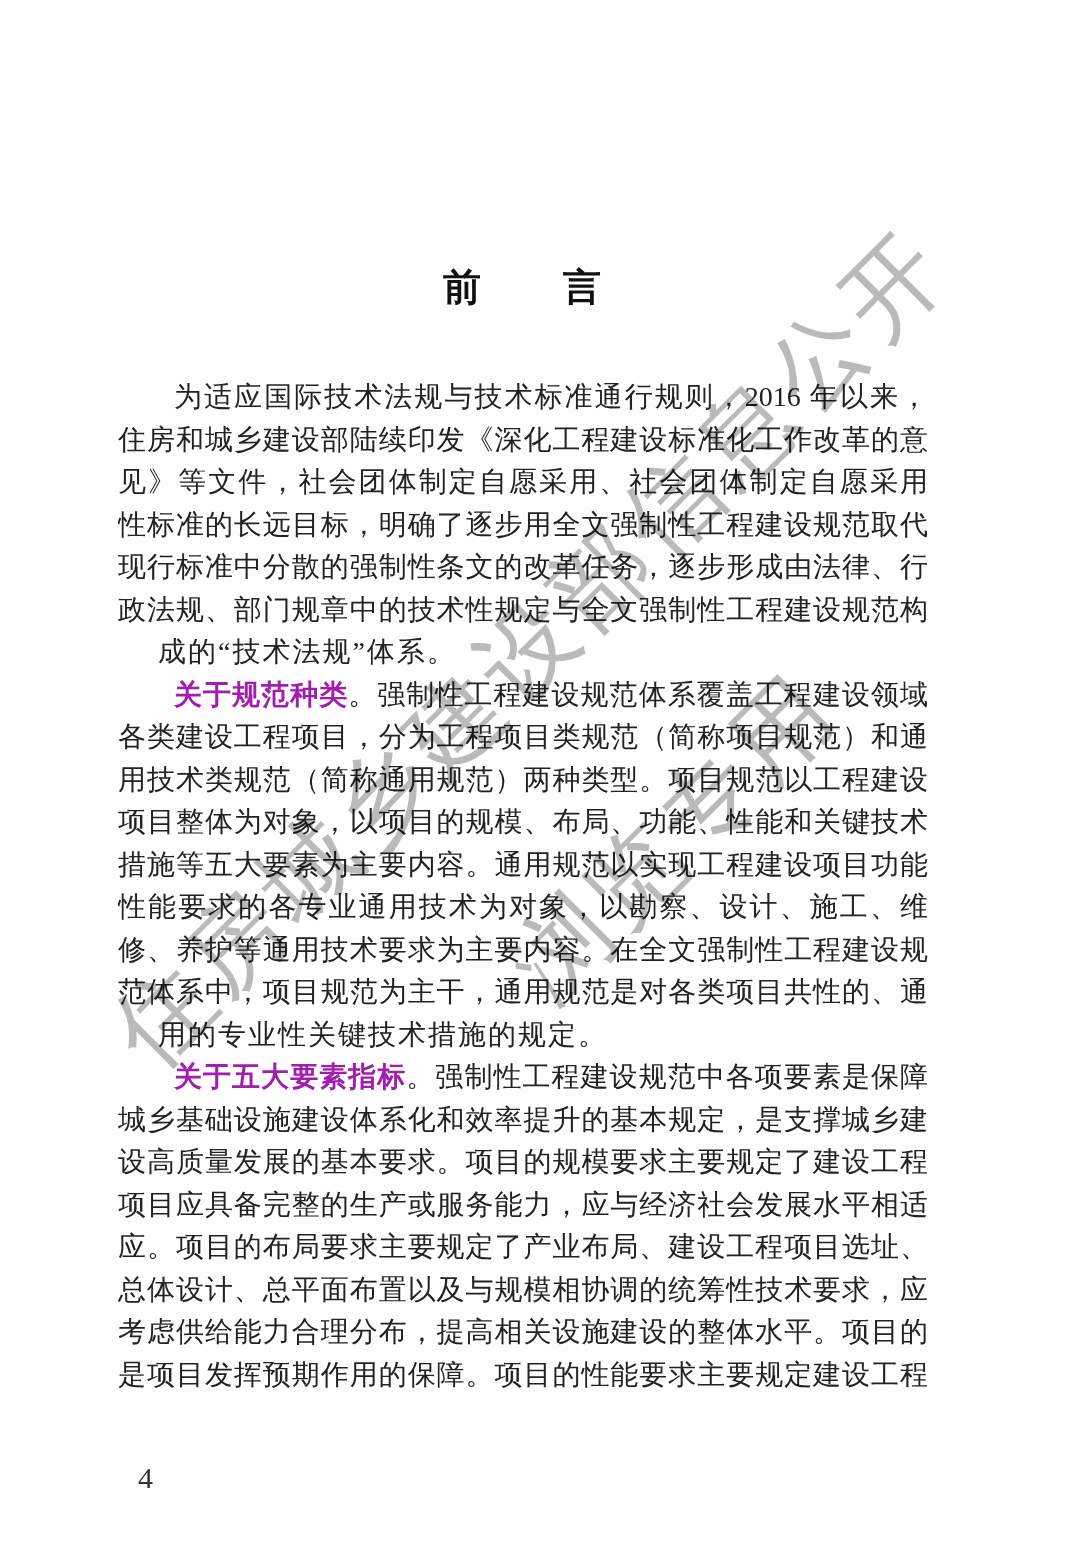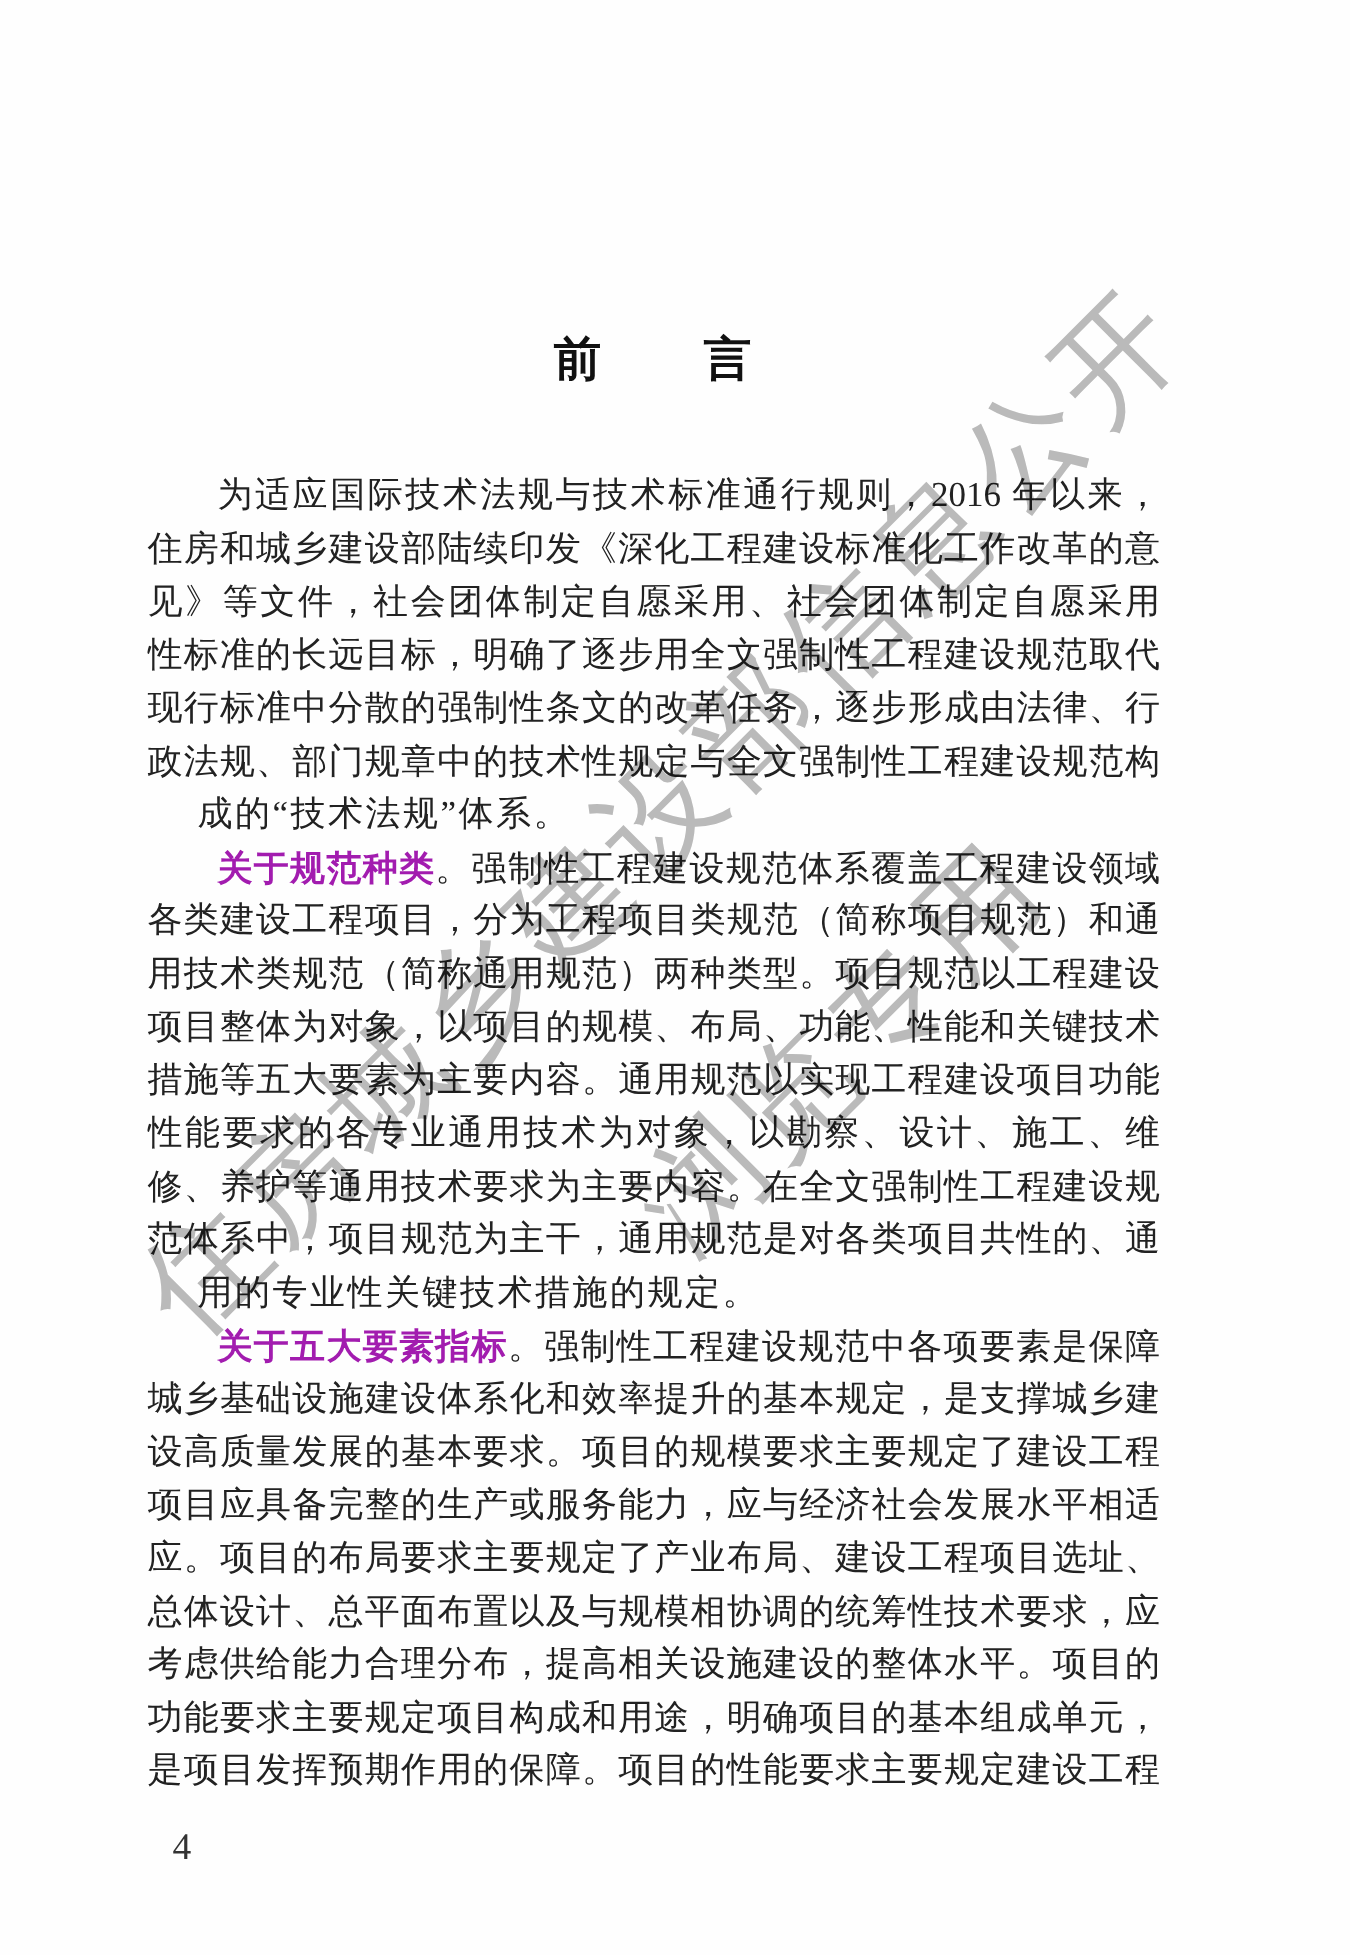--- a/index.html
+++ b/index.html
@@ -109,21 +109,20 @@
       <div class="line">修、养护等通用技术要求为主要内容。在全文强制性工程建设规</div>
       <div class="line">范体系中，项目规范为主干，通用规范是对各类项目共性的、通</div>
       <div class="line no-just">用的专业性关键技术措施的规定。</div>
       <div class="line indent"><span class="runin">关于五大要素指标</span>。强制性工程建设规范中各项要素是保障</div>
       <div class="line">城乡基础设施建设体系化和效率提升的基本规定，是支撑城乡建</div>
       <div class="line">设高质量发展的基本要求。项目的规模要求主要规定了建设工程</div>
       <div class="line">项目应具备完整的生产或服务能力，应与经济社会发展水平相适</div>
       <div class="line">应。项目的布局要求主要规定了产业布局、建设工程项目选址、</div>
       <div class="line">总体设计、总平面布置以及与规模相协调的统筹性技术要求，应</div>
       <div class="line">考虑供给能力合理分布，提高相关设施建设的整体水平。项目的</div>
-      <div class="line">功能要求主要规定项目构成和用途，明确项目的基本组成单元，</div>
       <div class="line">是项目发挥预期作用的保障。项目的性能要求主要规定建设工程</div>
     </div>
 
   <div class="page-number">4</div>
 
   <div class="watermark wm1" style="color: rgb(181, 181, 181);">住房城乡建设部信息公开</div>
 
   <div class="watermark wm2" style="color: rgb(181, 181, 181);">浏览专用</div>
 
 </div>

